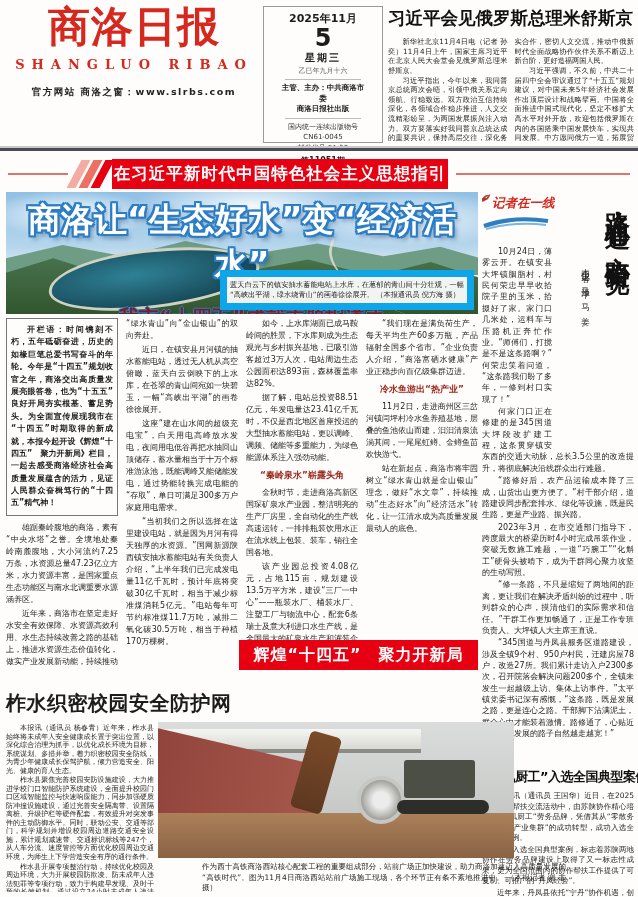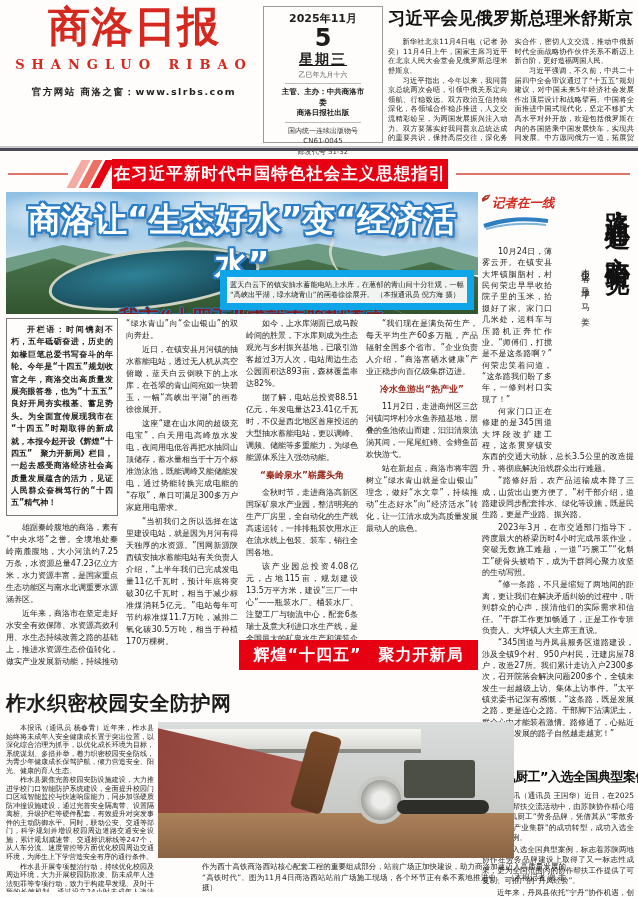--- a/index.html
+++ b/index.html
@@ -8,21 +8,21 @@
 
   
   .brand { position:absolute; left:10px; top:4px; width:248px; text-align:center; }
   .brand-title { font-family:"DejaVu Serif", serif; font-size:42px; line-height:1.08; font-weight:900; color:#d5281e; letter-spacing:1px; }
   .brand-pinyin { font-family:"DejaVu Serif", serif; font-size:13px; font-weight:bold; color:#d5281e; letter-spacing:7px; margin-top:8px; }
   .brand-site { font-size:9.5px; font-weight:bold; color:#222; letter-spacing:1.5px; margin-top:14px; }
 
   .date-box { position:absolute; left:263px; top:6px; width:120px; height:137px; border:1px solid #9a9a9a; text-align:center; padding:4px 17px; }
   .db-ym { font-size:11px; font-weight:bold; }
   .db-day { font-size:24px; font-weight:bold; line-height:1.05; }
-  .db-week { font-size:14px; font-weight:bold; letter-spacing:2px;text-decoration:underline; }
+  .db-week { font-size:10px; font-weight:bold; letter-spacing:2px; }
   .db-lunar { font-size:7px; color:#666; margin:1px 0 3px; }
   .db-org, .db-pub { font-size:7.5px; font-weight:bold; line-height:1.4; }
   .db-sep { border-top:1px solid #bbb; margin:3px 4px; }
   .db-small { font-size:7px; color:#333; line-height:1.5; }
   .db-issue { font-size:8px; font-weight:bold; margin-top:2px; }
   .db-pages { font-size:8.5px; font-weight:bold; letter-spacing:3px; margin-top:1px; }
 
   .top-article { position:absolute; left:388px; top:6px; width:246px; }
   .top-headline { font-size:17.5px; font-weight:900; letter-spacing:0; white-space:nowrap; color:#111; }
   .top-body { margin-top:7px; height:110px; overflow:hidden; column-count:2; column-gap:7px; column-fill:auto; }

